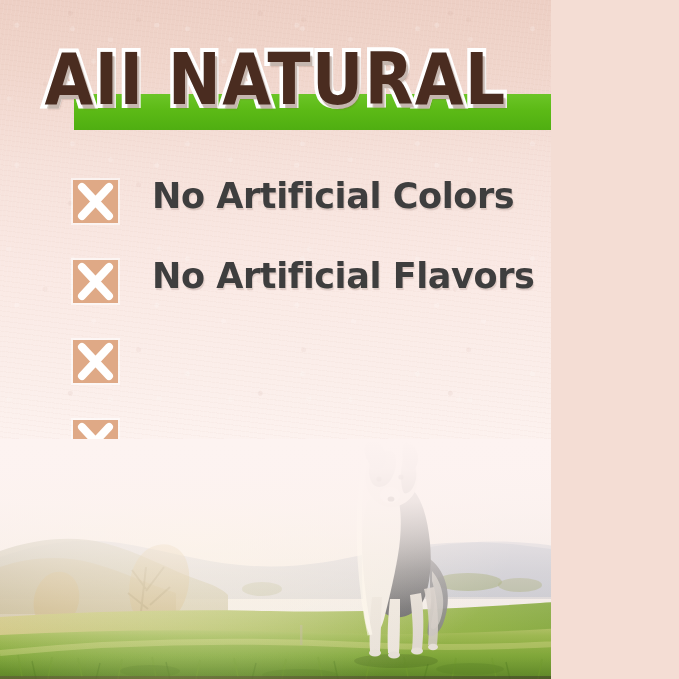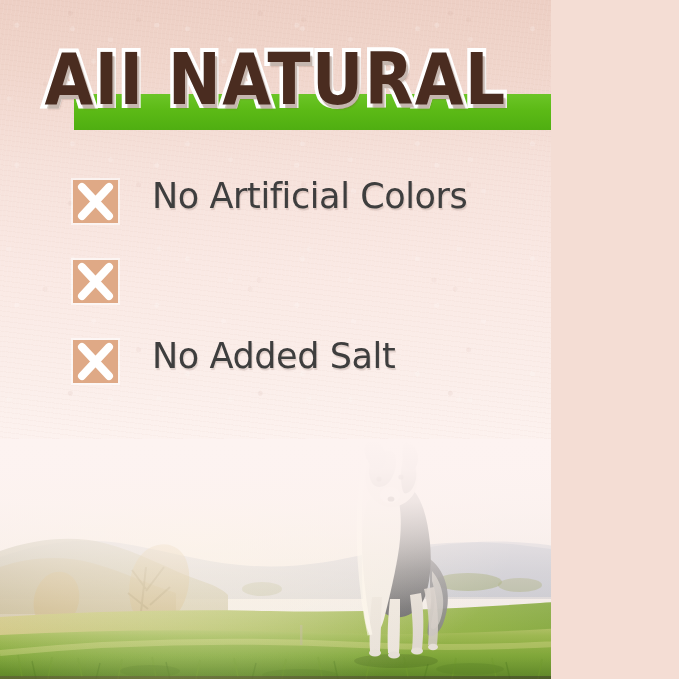--- a/index.html
+++ b/index.html
@@ -91,21 +91,21 @@
     left:0; top:0;
     width:45px; height:43px;
     background:#dfa986;
     box-shadow:0 0 0 2px rgba(255,255,255,.55);
   }
   .xbox svg { display:block; width:45px; height:43px; }
   .claim-label {
     position:absolute;
     left:79px; top:-4px;
     font-size:35px;
-    font-weight:normal;
+    font-weight:bold;
     color:#3e3e3e;
     font-family:"DejaVu Sans", sans-serif;
     letter-spacing:-.4px;
     white-space:nowrap;
     text-shadow:1px 2px 1px rgba(120,90,80,.20);
   }
 
   
   #photo {
     position:absolute;
@@ -159,36 +159,43 @@
 
     <div class="claim">
       <span class="xbox">
         <svg viewBox="0 0 45 43" xmlns="http://www.w3.org/2000/svg">
           <path d="M9 7 L36 36 M36 7 L9 36" stroke="#ffffff" stroke-width="8" stroke-linecap="round" fill="none"></path>
         </svg>
       </span>
       <span class="claim-label">No Artificial Colors</span>
     </div>
 
+    <div class="claim">
+      <span class="xbox">
+        <svg viewBox="0 0 45 43" xmlns="http://www.w3.org/2000/svg">
+          <path d="M9 7 L36 36 M36 7 L9 36" stroke="#ffffff" stroke-width="8" stroke-linecap="round" fill="none"></path>
+        </svg>
+      </span>
+      <span class="claim-label">No Artificial Flavors</span>
+    </div>
 
     <div class="claim">
       <span class="xbox">
         <svg viewBox="0 0 45 43" xmlns="http://www.w3.org/2000/svg">
           <path d="M9 7 L36 36 M36 7 L9 36" stroke="#ffffff" stroke-width="8" stroke-linecap="round" fill="none"></path>
         </svg>
       </span>
     </div>
 
     <div class="claim">
       <span class="xbox">
         <svg viewBox="0 0 45 43" xmlns="http://www.w3.org/2000/svg">
           <path d="M9 7 L36 36 M36 7 L9 36" stroke="#ffffff" stroke-width="8" stroke-linecap="round" fill="none"></path>
         </svg>
       </span>
-      <span class="claim-label">No Added Salt</span>
     </div>
 
   </div>
 
   <div id="photo">
     <svg viewBox="0 0 679 240" xmlns="http://www.w3.org/2000/svg">
       <defs>
         <linearGradient id="sky" x1="0" y1="0" x2="0" y2="1">
           <stop offset="0%" stop-color="#f6ece8"></stop>
           <stop offset="60%" stop-color="#f3ebe6"></stop>

